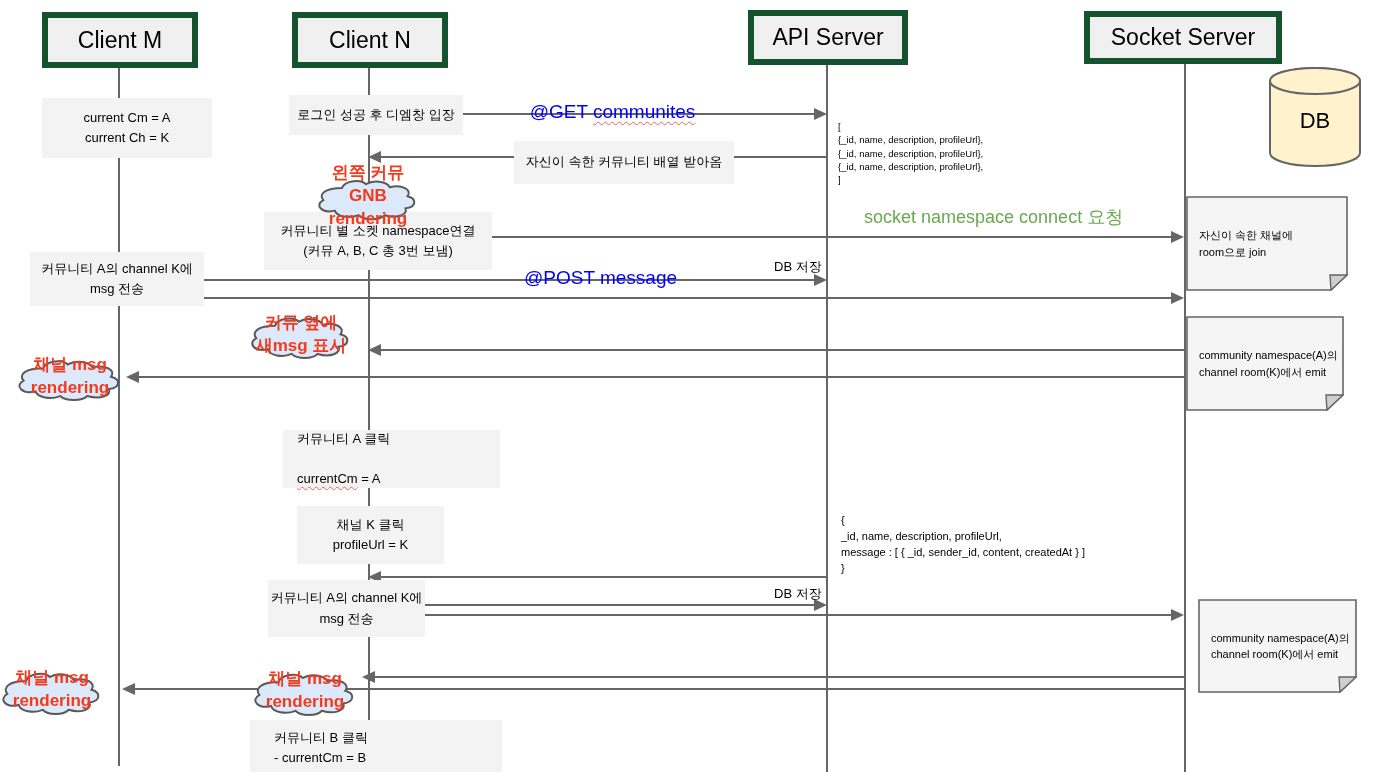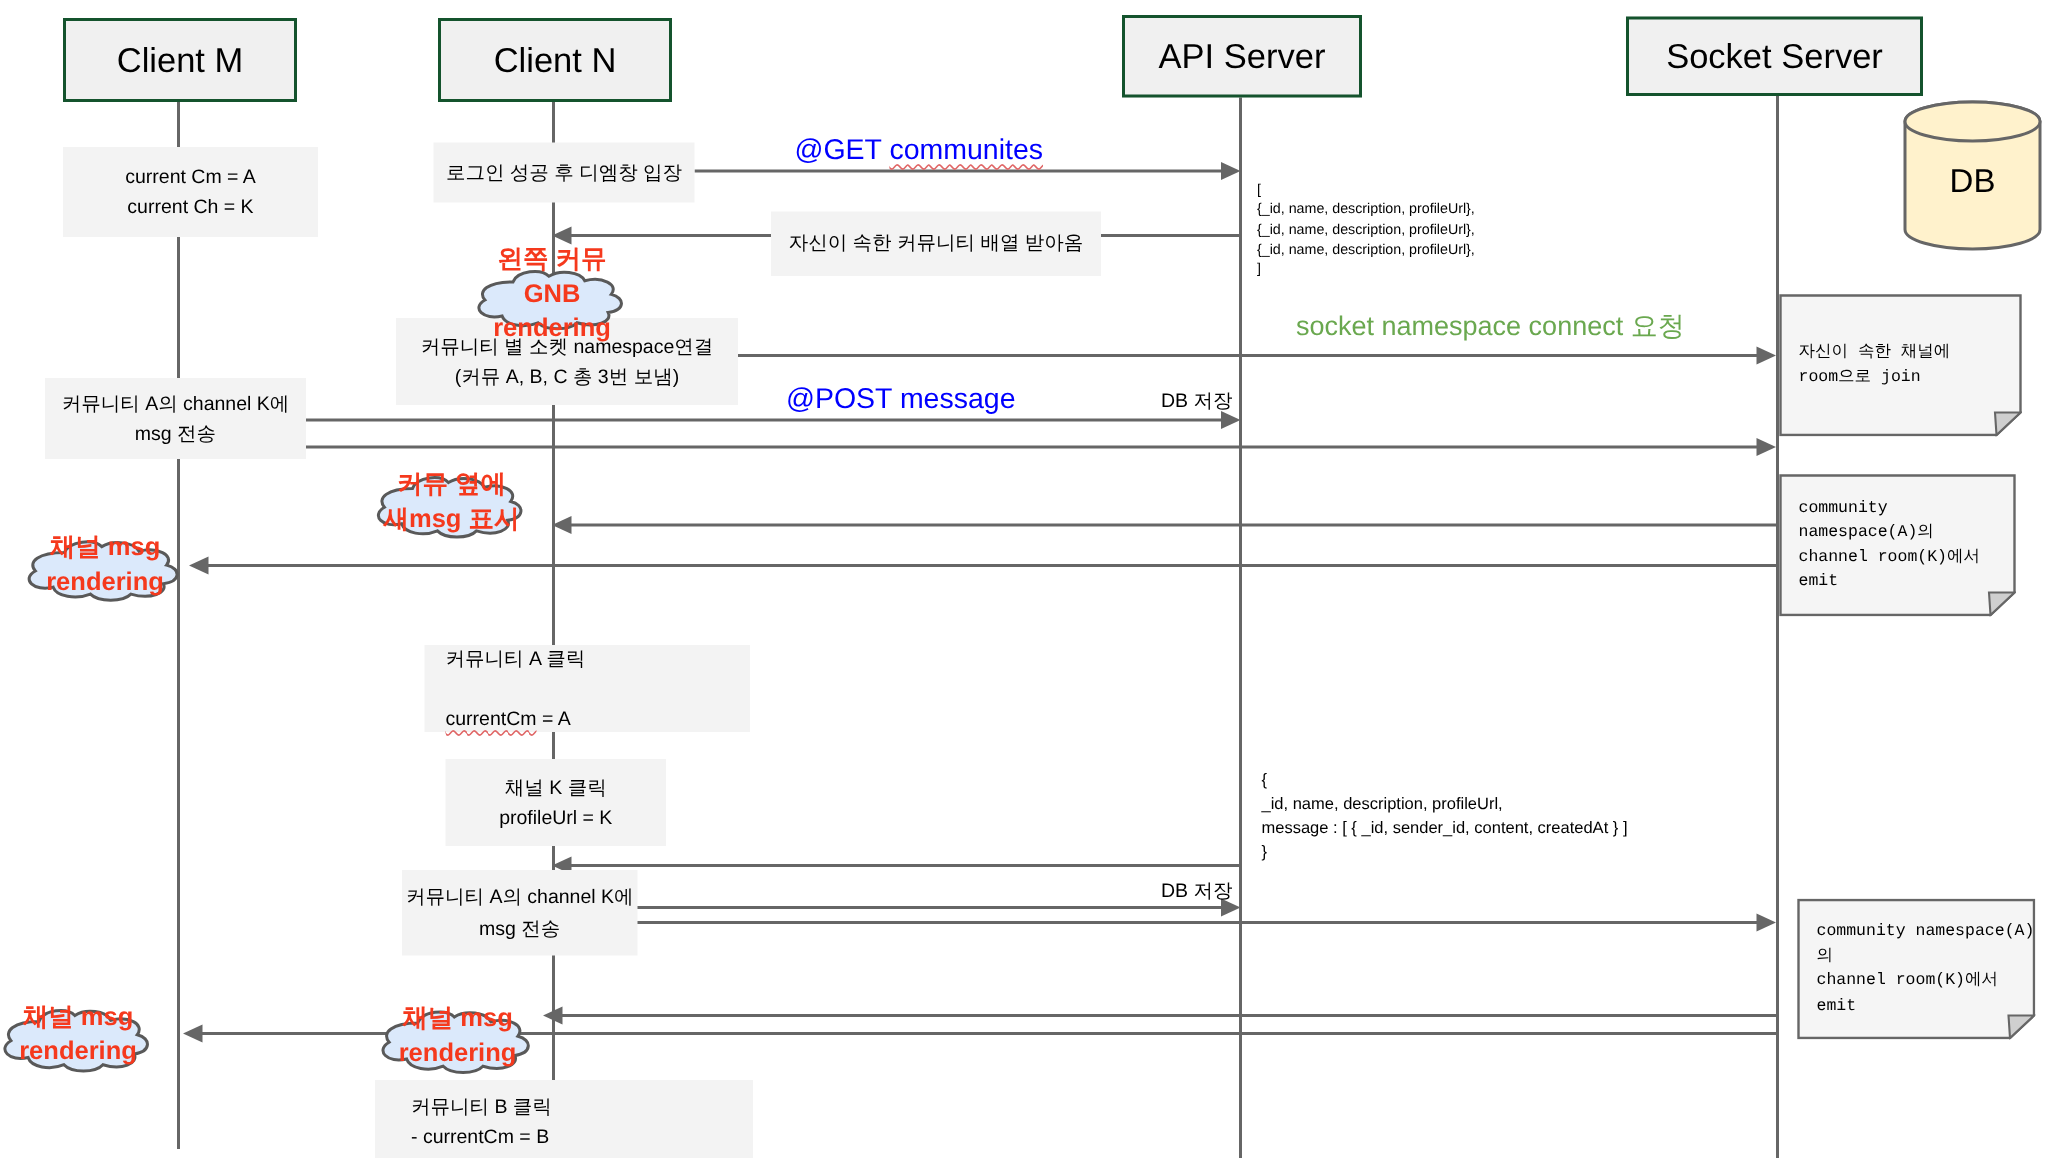--- a/index.html
+++ b/index.html
@@ -6,39 +6,39 @@
   body{font-family:"Liberation Sans","DejaVu Sans",sans-serif;}
   #page{position:relative;width:1373px;height:772px;overflow:hidden;background:#fff;}
 
   .lifeline{position:absolute;width:2px;background:#666;z-index:1;}
 
   .arrow{position:absolute;height:2px;background:#666;z-index:2;}
   .arrow .hd{position:absolute;top:-5px;width:0;height:0;border-top:6px solid transparent;border-bottom:6px solid transparent;}
   .arrow .hd.r{right:-12px;border-left:13px solid #666;}
   .arrow .hd.l{left:-12px;border-right:13px solid #666;}
 
-  .hdr{position:absolute;background:#f0f0f0;border:2px solid #14532d;display:flex;align-items:center;justify-content:center;
+  .hdr{position:absolute;background:#f0f0f0;border:6px solid #14532d;display:flex;align-items:center;justify-content:center;
        font-size:23px;color:#000;z-index:3;box-sizing:border-box;}
 
   .box{position:absolute;background:#f3f3f3;color:#000;font-size:13px;line-height:1.55;z-index:3;
        display:flex;align-items:center;justify-content:center;text-align:center;white-space:pre-line;box-sizing:border-box;}
   .box.left{justify-content:flex-start;text-align:left;}
 
   .cloud{position:absolute;z-index:3;}
   .cloud svg{position:absolute;left:0;top:0;width:100%;height:100%;}
   .cloud .ctext{position:absolute;left:0;top:0;width:100%;height:100%;display:flex;align-items:center;justify-content:center;
        text-align:center;font-size:17px;font-weight:bold;color:#f5391d;line-height:1.35;white-space:pre-line;padding-top:2px;box-sizing:border-box;}
 
   .note{position:absolute;z-index:3;}
   .note svg{position:absolute;left:0;top:0;width:100%;height:100%;}
   .note .ntext{position:absolute;left:13px;top:0;height:100%;right:0;display:flex;align-items:center;
-       font-size:11px;color:#000;line-height:1.5;white-space:pre-line;font-family:Liberation Mono, monospace;}
+       font-size:11px;color:#000;line-height:1.5;white-space:pre-line;}
 
   .ann{position:absolute;z-index:4;white-space:nowrap;}
-  .blue{color:#0000ff;font-size:19px;text-align:center;}
+  .blue{color:#0000ff;font-size:19px;text-align:center;margin-top:11px;}
   .green{color:#6aa84f;font-size:18px;margin-left:13px;}
   .plain{color:#000;font-size:13px;}
   .code{position:absolute;z-index:4;color:#000;white-space:pre-line;}
   .sq{text-decoration-line:underline;text-decoration-style:wavy;text-decoration-color:#e06666;text-decoration-thickness:1px;text-underline-offset:3px;}
 </style>
 </head>
 <body>
 
 <div id="page">
 

